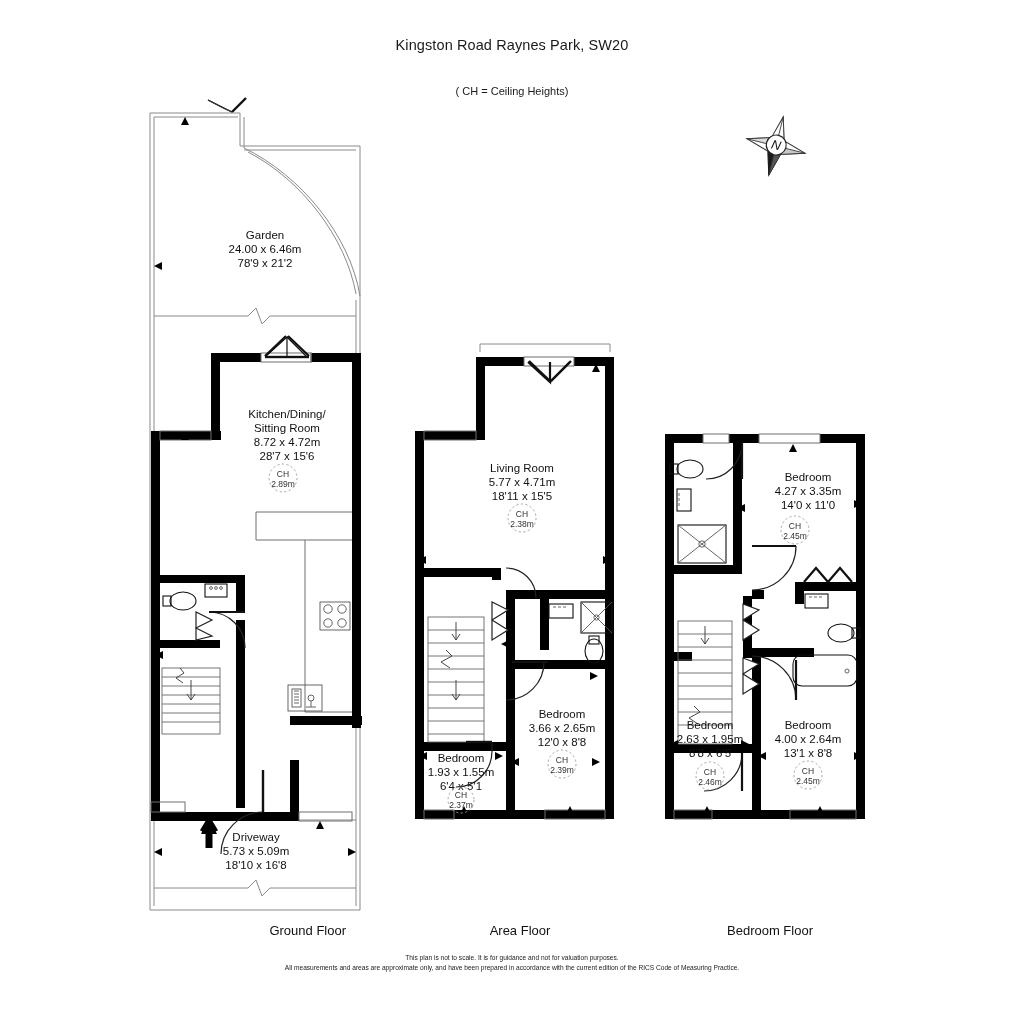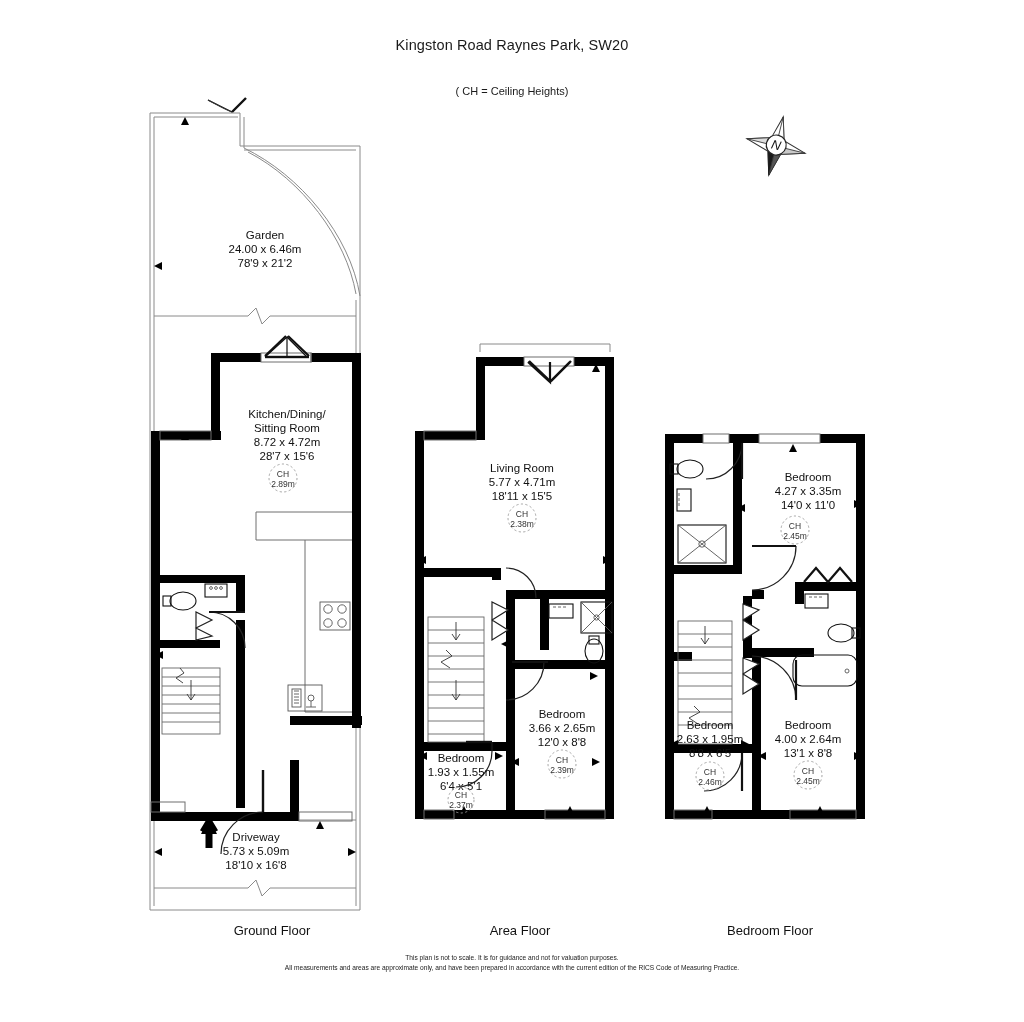--- a/index.html
+++ b/index.html
@@ -42,21 +42,21 @@
     line-height: 1.45;
   }
   #footer-wrap div { font-size: 6.6px; color: #222; }
 
   .floor-label {
     position: absolute;
     font-size: 13px;
     text-align: center;
     color: #111;
   }
-  #label-ground { left: 167px; top: 923px; width: 210px; }
+  #label-ground { left: 136px; top: 923px; width: 210px; text-align: right; }
   #label-first  { left: 415px; top: 923px; width: 210px; }
   #label-second { left: 665px; top: 923px; width: 210px; }
 
   svg { display: block; }
   .wall  { fill: #000; }
   .thin  { fill: none; stroke: #8a8a8a; stroke-width: 1; }
   .thin2 { fill: none; stroke: #6e6e6e; stroke-width: 1; }
   .fix   { fill: none; stroke: #111; stroke-width: 1.1; }
   .fixl  { fill: none; stroke: #555; stroke-width: .9; }
   .door  { fill: none; stroke: #111; stroke-width: 1.2; }

